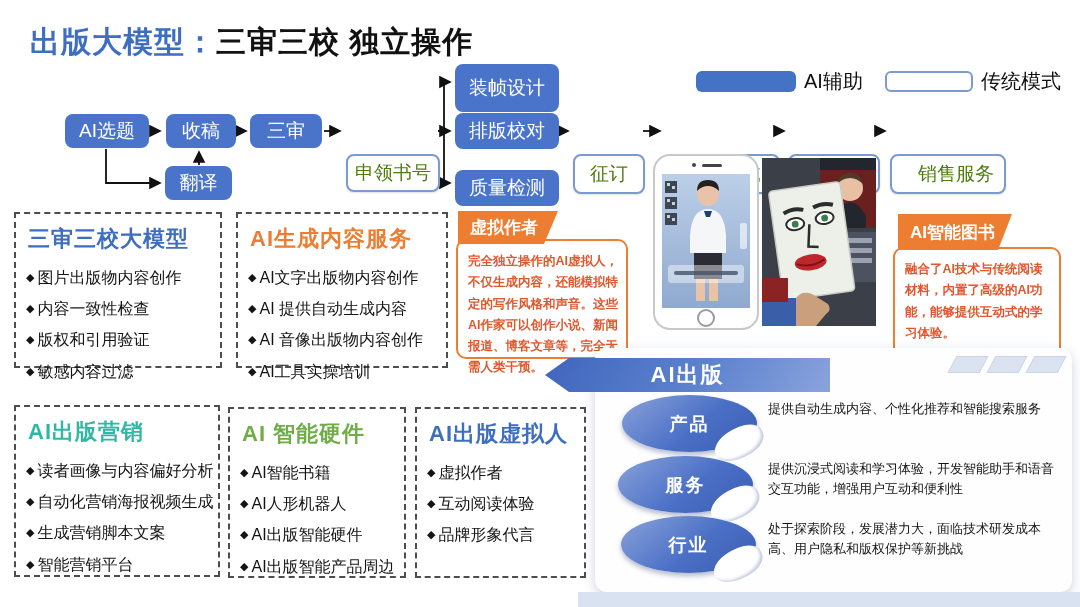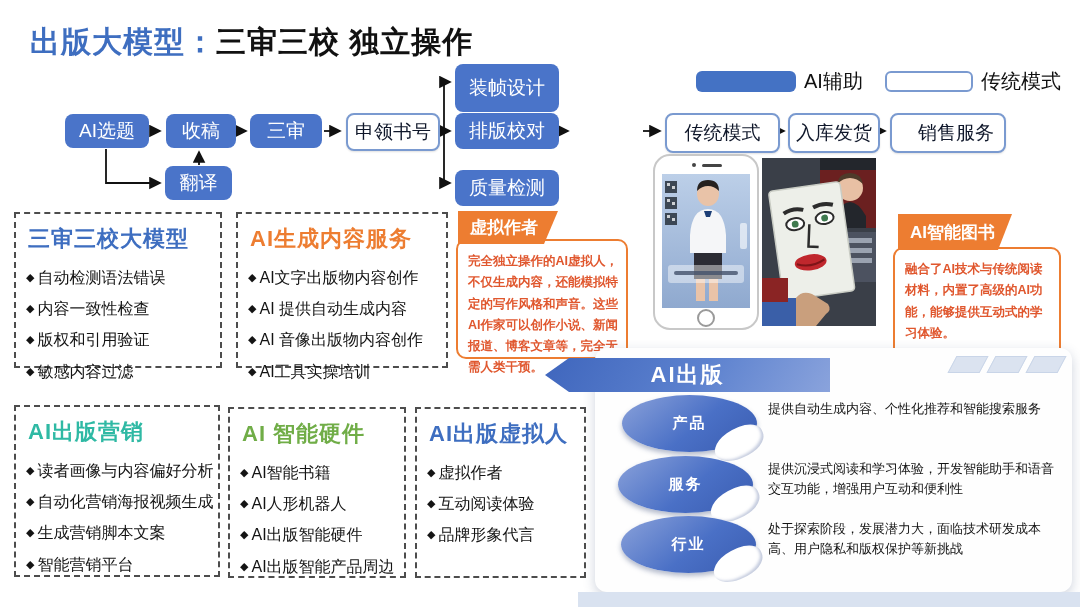--- a/index.html
+++ b/index.html
@@ -15,21 +15,21 @@
   .legend{position:absolute;top:68px;left:696px;display:flex;align-items:center;gap:8px;}
   .legend .bar{width:100px;height:21px;border-radius:6px;}
   .legend .bar.ai{background:#4472c4;}
   .legend .bar.trad{background:#ffffff;border:2px solid #7a9ad0;width:84px;height:17px;}
   .legend .lab{font-size:20px;color:#111;margin-right:14px;}
 
   
   .flow-node{position:absolute;display:flex;align-items:center;justify-content:center;
     font-size:19px;border-radius:8px;white-space:nowrap;}
   .flow-node.ai{background:#4a74c9;color:#ffffff;}
-  .flow-node.trad{background:#ffffff;color:#0f172a;border:2px solid #7a9ad0;box-shadow:0 1px 2px rgba(0,0,0,.12);}
+  .flow-node.trad{background:#ffffff;color:#4d7c0f;border:2px solid #7a9ad0;box-shadow:0 1px 2px rgba(0,0,0,.12);margin-top:41px;}
   #n-aitopic{left:65px;top:114px;width:84px;height:34px;}
   #n-collect{left:166px;top:114px;width:70px;height:34px;}
   #n-review{left:250px;top:114px;width:72px;height:34px;}
   #n-isbn{left:346px;top:113px;width:90px;height:34px;}
   #n-design{left:455px;top:64px;width:104px;height:48px;}
   #n-typeset{left:455px;top:113px;width:104px;height:36px;}
   #n-quality{left:455px;top:170px;width:104px;height:36px;}
   #n-order{left:573px;top:113px;width:68px;height:36px;}
   #n-film{left:665px;top:113px;width:111px;height:36px;}
   #n-warehouse{left:788px;top:113px;width:88px;height:36px;}
@@ -73,21 +73,21 @@
   .ai-card{position:absolute;left:595px;top:348px;width:477px;height:244px;background:#fefefe;
     border-radius:12px;box-shadow:0 4px 12px rgba(60,80,120,.25);}
   .deco-parallels{position:absolute;left:952px;top:356px;display:flex;gap:7px;z-index:4;}
   .deco-parallels span{width:30px;height:15px;background:#dbe3f0;border:1px solid #c9d5e8;transform:skewX(-28deg);}
   .banner{position:absolute;left:545px;top:358px;width:285px;height:34px;z-index:6;
     background:linear-gradient(120deg,#3f66bd 0%,#5d82cf 55%,#8aa3dc 100%);
     clip-path:polygon(0 50%,24px 0,100% 0,100% 100%,24px 100%);
     display:flex;align-items:center;justify-content:center;color:#fff;font-size:22px;font-weight:bold;letter-spacing:2px;}
   .bubble{position:absolute;width:135px;height:57px;border-radius:50%;z-index:3;
     background:linear-gradient(140deg,#8ba2da 0%,#4a70c6 55%,#3a5cb0 100%);
-    display:flex;align-items:center;justify-content:center;color:#fff;font-size:15px;font-weight:bold;letter-spacing:2px;
+    display:flex;align-items:center;justify-content:center;color:#fff;font-size:18px;font-weight:bold;letter-spacing:2px;
     box-shadow:0 3px 5px rgba(40,60,110,.35);}
   .bubble::after{content:"";position:absolute;right:-8px;bottom:-6px;width:52px;height:30px;background:#ffffff;
     border-radius:60% 40% 55% 45%;transform:rotate(-22deg);box-shadow:-2px -2px 3px rgba(90,110,160,.35) inset;}
   #b-product{left:622px;top:395px;}
   #b-service{left:618px;top:456px;}
   #b-industry{left:621px;top:516px;}
   .bubble-text{position:absolute;width:296px;font-size:13px;color:#141414;line-height:1.55;z-index:3;}
   #t-product{left:768px;top:399px;}
   #t-service{left:768px;top:459px;}
   #t-industry{left:768px;top:519px;}
@@ -131,29 +131,30 @@
     </g>
   </svg>
 
   <div class="flow-node ai" id="n-aitopic">AI选题</div>
   <div class="flow-node ai" id="n-collect">收稿</div>
   <div class="flow-node ai" id="n-review">三审</div>
   <div class="flow-node trad" id="n-isbn">申领书号</div>
   <div class="flow-node ai" id="n-design">装帧设计</div>
   <div class="flow-node ai" id="n-typeset">排版校对</div>
   <div class="flow-node ai" id="n-quality">质量检测</div>
+  <div class="flow-node trad" id="n-order">征订</div>
   <div class="flow-node trad" id="n-film">传统模式</div>
   <div class="flow-node trad" id="n-warehouse">入库发货</div>
   <div class="flow-node trad" id="n-sales">销售服务</div>
   <div class="flow-node ai" id="n-translate">翻译</div>
 
   <div class="panel" id="p-review">
     <h3>三审三校大模型</h3>
     <ul>
-      <li>自动检测语法错误</li>
+      <li>图片出版物内容创作</li>
       <li>内容一致性检查</li>
       <li>版权和引用验证</li>
       <li>敏感内容过滤</li>
     </ul>
   </div>
 
   <div class="panel" id="p-content">
     <h3>AI生成内容服务</h3>
     <ul>
       <li>AI文字出版物内容创作</li>

